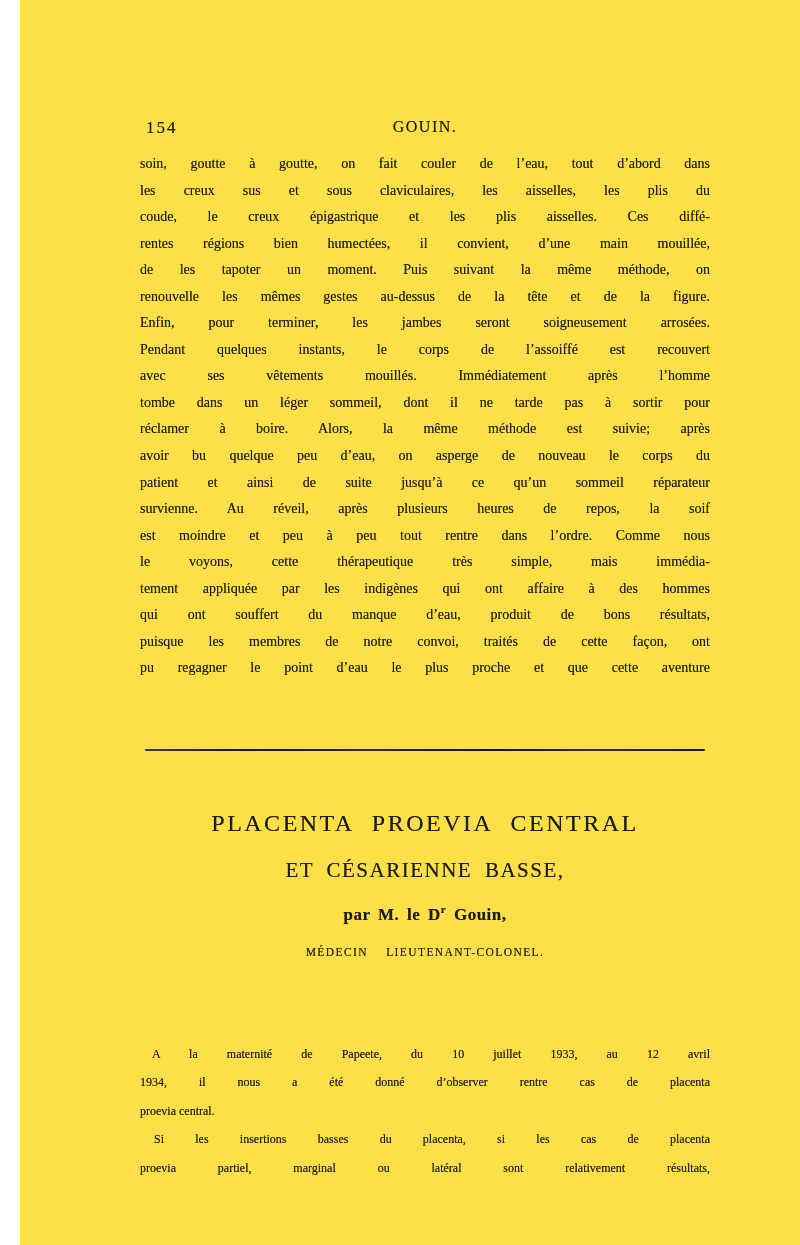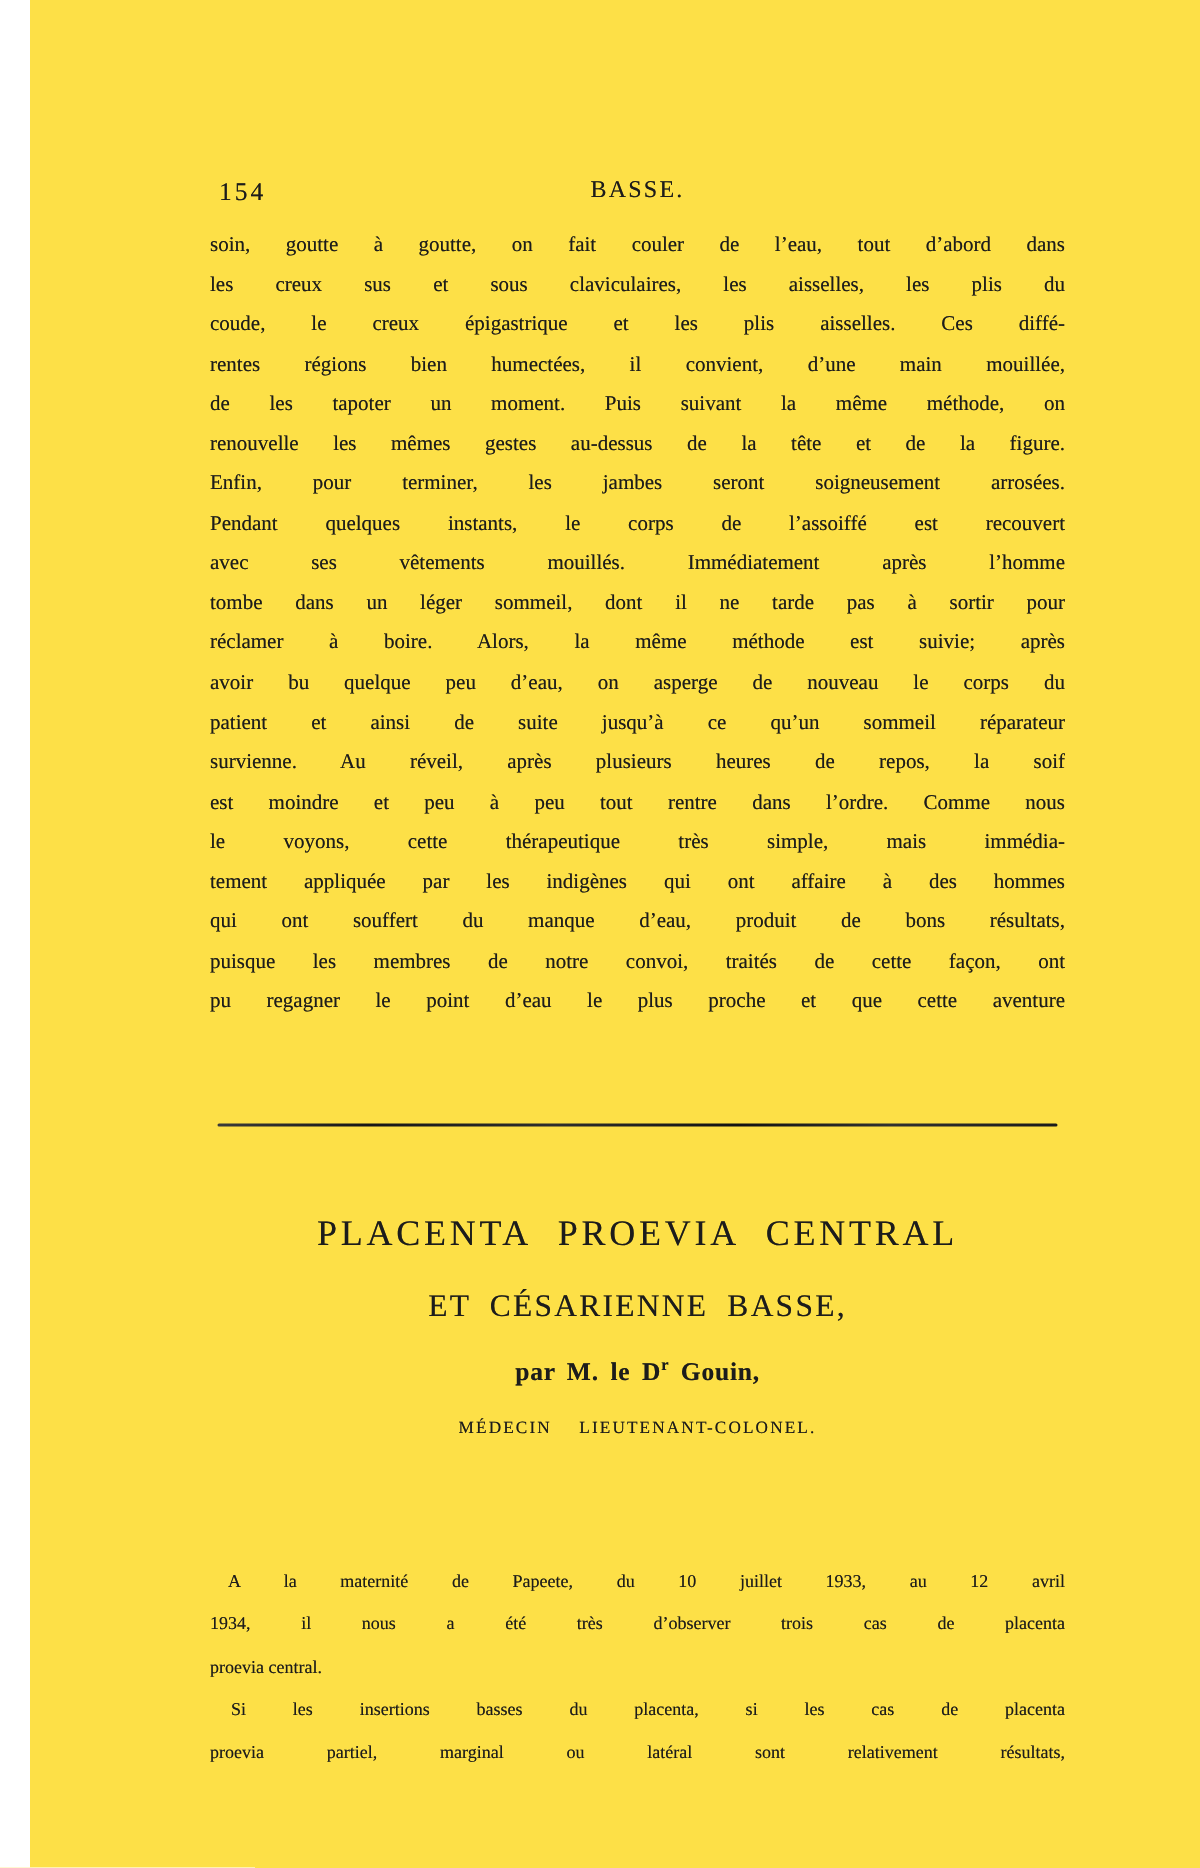--- a/index.html
+++ b/index.html
@@ -59,21 +59,21 @@
     font-size:12px;line-height:28.4px;font-family:Liberation Serif, serif;
   }
 </style>
 </head>
 <body>
 
 <div class="page">
 
   <div class="header">
     <span class="pagenum">154</span>
-    <span class="running">BASSE.</span>
+    <span class="running">GOUIN.</span>
   </div>
 
   <div class="bodytext">
     <div class="ln j">soin, goutte à goutte, on fait couler de l’eau, tout d’abord dans</div>
     <div class="ln j">les creux sus et sous claviculaires, les aisselles, les plis du</div>
     <div class="ln j">coude, le creux épigastrique et les plis aisselles. Ces diffé-</div>
     <div class="ln j">rentes régions bien humectées, il convient, d’une main mouillée,</div>
     <div class="ln j">de les tapoter un moment. Puis suivant la même méthode, on</div>
     <div class="ln j">renouvelle les mêmes gestes au-dessus de la tête et de la figure.</div>
     <div class="ln j">Enfin, pour terminer, les jambes seront soigneusement arrosées.</div>
@@ -96,19 +96,19 @@
 
   <div class="title1">PLACENTA PROEVIA CENTRAL</div>
   <div class="title2">ET CÉSARIENNE BASSE,</div>
 
   <div class="byline"><span>par M. le D</span><span class="sup">r</span><span> Gouin,</span></div>
 
   <div class="rank">MÉDECIN LIEUTENANT-COLONEL.</div>
 
   <div class="article">
     <div class="ln j ind1">A la maternité de Papeete, du 10 juillet 1933, au 12 avril</div>
-    <div class="ln j">1934, il nous a été très d’observer trois cas de placenta</div>
+    <div class="ln j">1934, il nous a été donné d’observer rentre cas de placenta</div>
     <div class="ln">proevia central.</div>
     <div class="ln j ind2">Si les insertions basses du placenta, si les cas de placenta</div>
     <div class="ln j">proevia partiel, marginal ou latéral sont relativement résultats,</div>
   </div>
 
 </div>
 
 </body></html>

